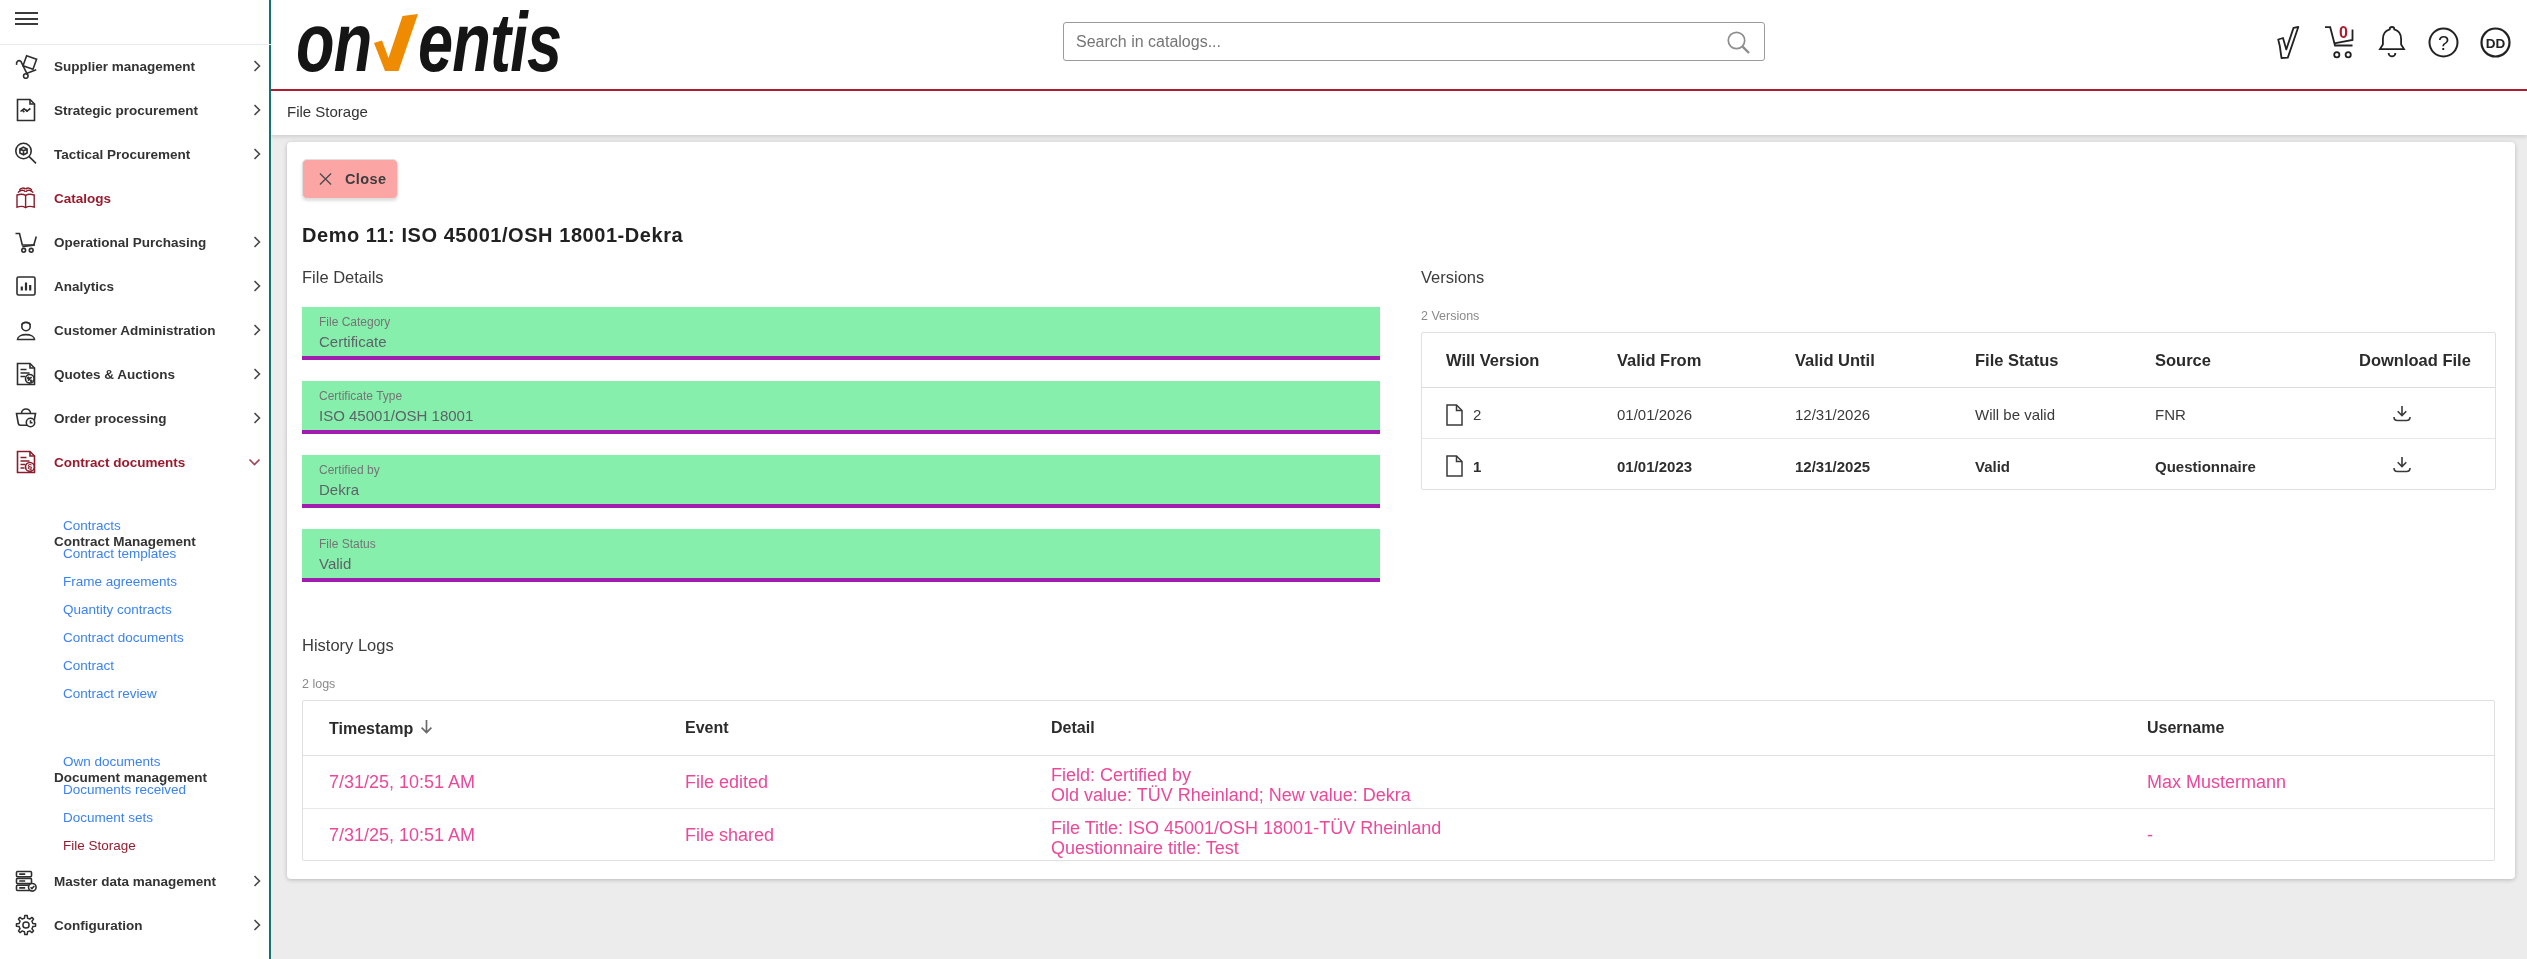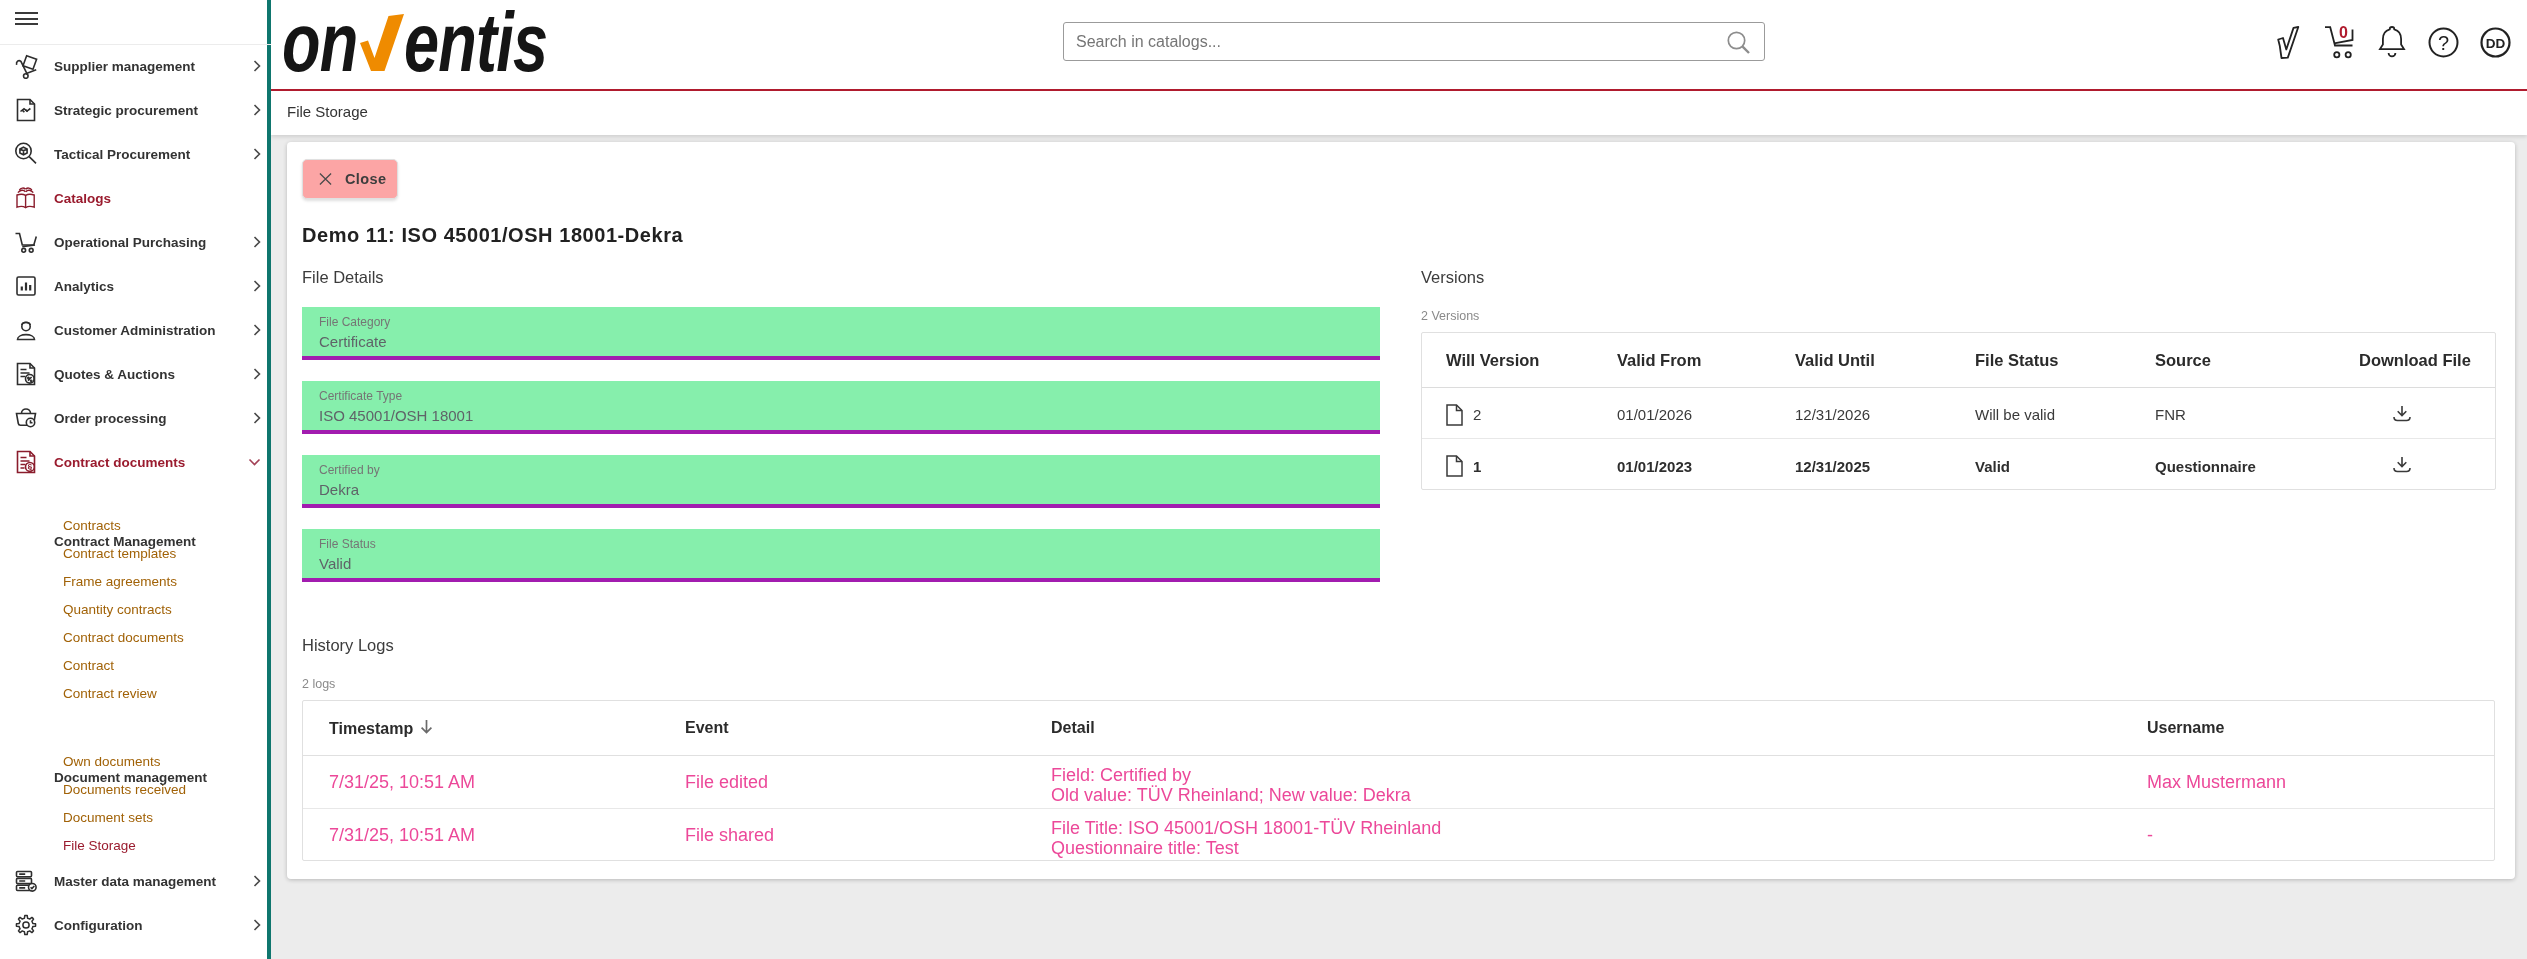--- a/index.html
+++ b/index.html
@@ -1,31 +1,31 @@
 <!DOCTYPE html>
 <html><head>
 <meta charset="utf-8">
 <style>
 * { margin:0; padding:0; box-sizing:border-box; }
 html,body { width:2527px; height:959px; overflow:hidden; font-family:"Liberation Sans", sans-serif; background:#fff; }
 
-#sidebar { position:absolute; left:0; top:0; width:271px; height:959px; background:#fff; border-right:4px solid #0f766e; z-index:5; }
+#sidebar { position:absolute; left:0; top:0; width:271px; height:959px; background:#fff; border-right:2px solid #0f766e; z-index:5; }
 #hamb { position:absolute; left:15px; top:12px; width:23px; height:14px; }
 #hamb div { height:2px; background:#3a3a3a; margin-bottom:3.6px; }
 #sbdiv { position:absolute; left:0; top:44px; width:271px; border-top:1px solid #ececec; }
 .mitem { position:absolute; left:0; width:271px; height:44px; }
 .mitem .ic { position:absolute; left:13px; top:50%; transform:translateY(-50%); width:26px; height:26px; }
 .mitem .lbl { position:absolute; left:54px; top:50%; transform:translateY(-50%); font-size:13.5px; font-weight:bold; color:#333; white-space:nowrap; }
 .mitem .chev { position:absolute; right:10px; top:50%; transform:translateY(-50%); }
 .red { color:#9a1b2e !important; }
 .shead { position:absolute; left:54px; font-size:13.5px; font-weight:bold; color:#333; transform:translateY(-50%); white-space:nowrap;margin-top:44px; }
-.sitem { position:absolute; left:63px; font-size:13.5px; color:#a16207; transform:translateY(-50%); white-space:nowrap; }
+.sitem { position:absolute; left:63px; font-size:13.5px; color:#3b82f6; transform:translateY(-50%); white-space:nowrap; }
 
 #header { position:absolute; left:271px; top:0; width:2256px; height:91px; background:#fff; border-bottom:2px solid #b01b2e; z-index:4; }
-#logo { position:absolute; left:11px; top:0; width:280px; height:90px; }
+#logo { position:absolute; left:25px; top:0; width:280px; height:90px; }
 #logo .lt { position:absolute; top:-6px; font-size:84px; font-weight:bold; font-style:italic; color:#151515; letter-spacing:-1px; transform:scaleX(0.75); transform-origin:0 0; white-space:nowrap; }
 #searchbox { position:absolute; left:792px; top:22px; width:702px; height:39px; border:1px solid #9b9b9b; border-radius:3px; background:#fff; }
 #searchbox .ph { position:absolute; left:12px; top:50%; transform:translateY(-50%); font-size:16px; color:#757575; }
 #searchbox svg { position:absolute; right:12px; top:6px; }
 .hicon { position:absolute; top:27px; }
 
 #crumb { position:absolute; left:271px; top:91px; width:2256px; height:44px; background:#fff; box-shadow:0 2px 4px rgba(0,0,0,0.12); z-index:3; }
 #crumb span { position:absolute; left:16px; top:19.5px; transform:translateY(-50%); font-size:15px; color:#333; }
 
 #content { position:absolute; left:271px; top:135px; width:2256px; height:824px; background:#ececec; z-index:1; }

